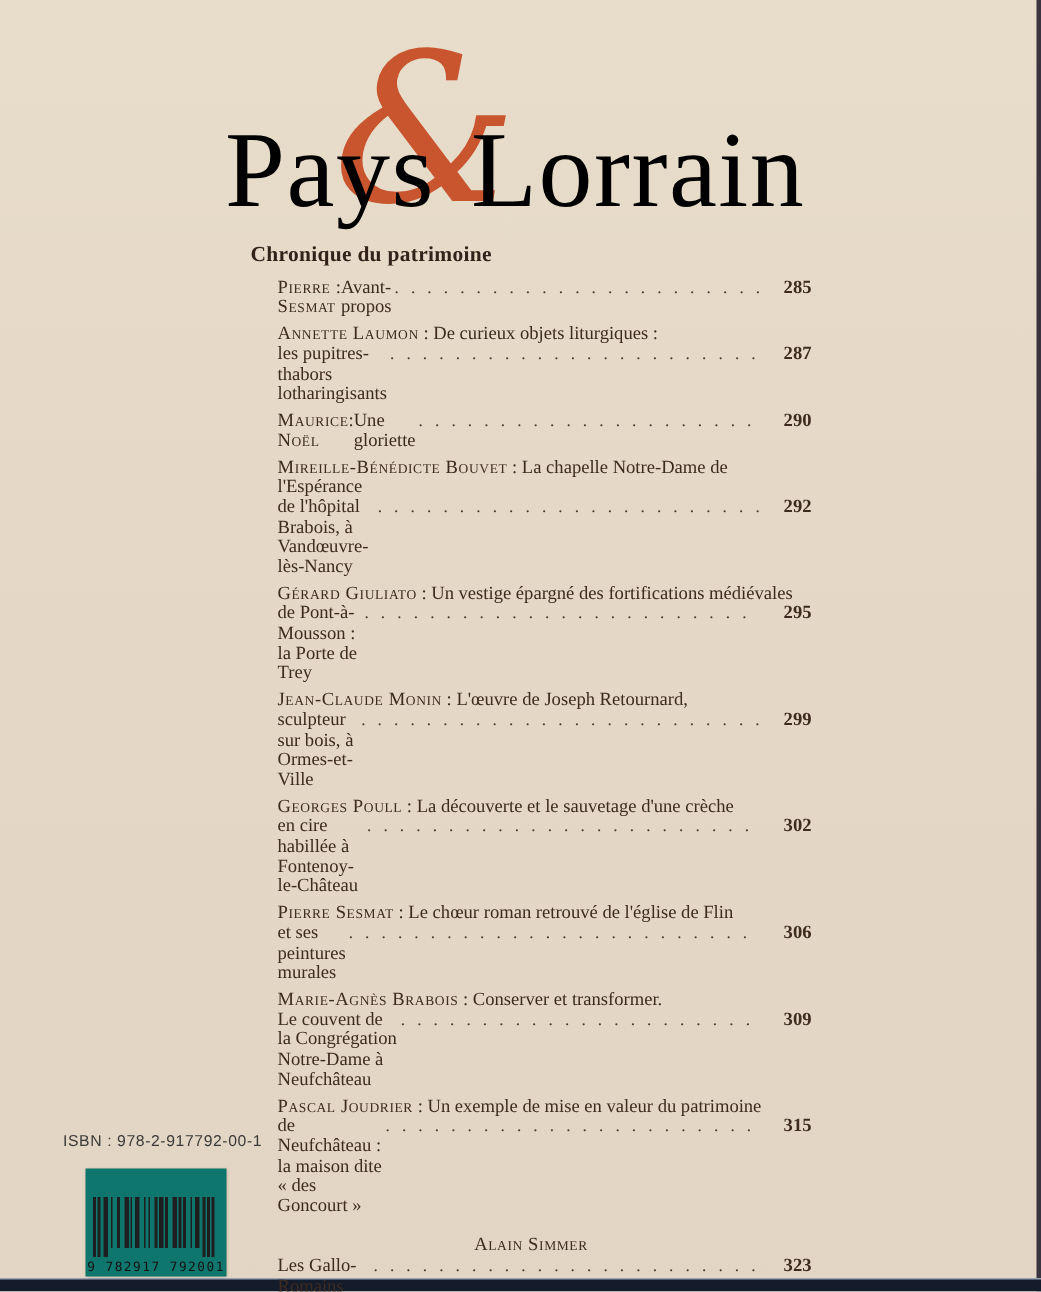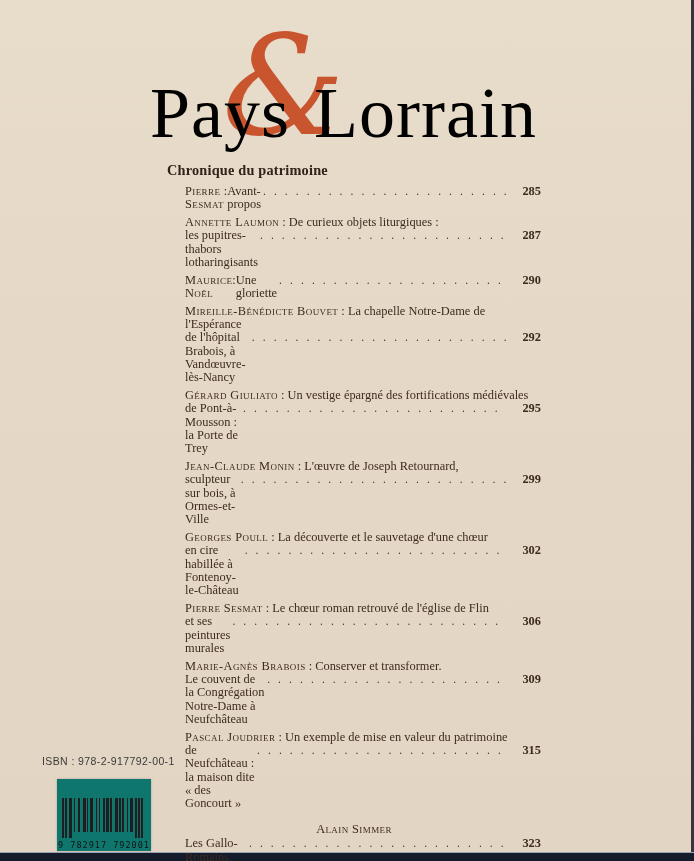--- a/index.html
+++ b/index.html
@@ -107,21 +107,21 @@
       </div>
       <div class="entry">
         <div><span class="sc">Jean-Claude Monin</span><span> : </span><span>L'œuvre de Joseph Retournard,</span></div>
         <div class="row">
           <span>sculpteur sur bois, à Ormes-et-Ville</span>
           <span class="dots">. . . . . . . . . . . . . . . . . . . . . . . . . . . . . . . . . . . . . . . . . . . . . . . . . . . . . . . . . . . . . . . . . . . . . . . . . . . . . . . . </span>
           <span class="page">299</span>
         </div>
       </div>
       <div class="entry">
-        <div><span class="sc">Georges Poull</span><span> : </span><span>La découverte et le sauvetage d'une chœur</span></div>
+        <div><span class="sc">Georges Poull</span><span> : </span><span>La découverte et le sauvetage d'une crèche</span></div>
         <div class="row">
           <span>en cire habillée à Fontenoy-le-Château</span>
           <span class="dots">. . . . . . . . . . . . . . . . . . . . . . . . . . . . . . . . . . . . . . . . . . . . . . . . . . . . . . . . . . . . . . . . . . . . . . . . . . . . . . . . </span>
           <span class="page">302</span>
         </div>
       </div>
       <div class="entry">
         <div><span class="sc">Pierre Sesmat</span><span> : </span><span>Le chœur roman retrouvé de l'église de Flin</span></div>
         <div class="row">
           <span>et ses peintures murales</span>

